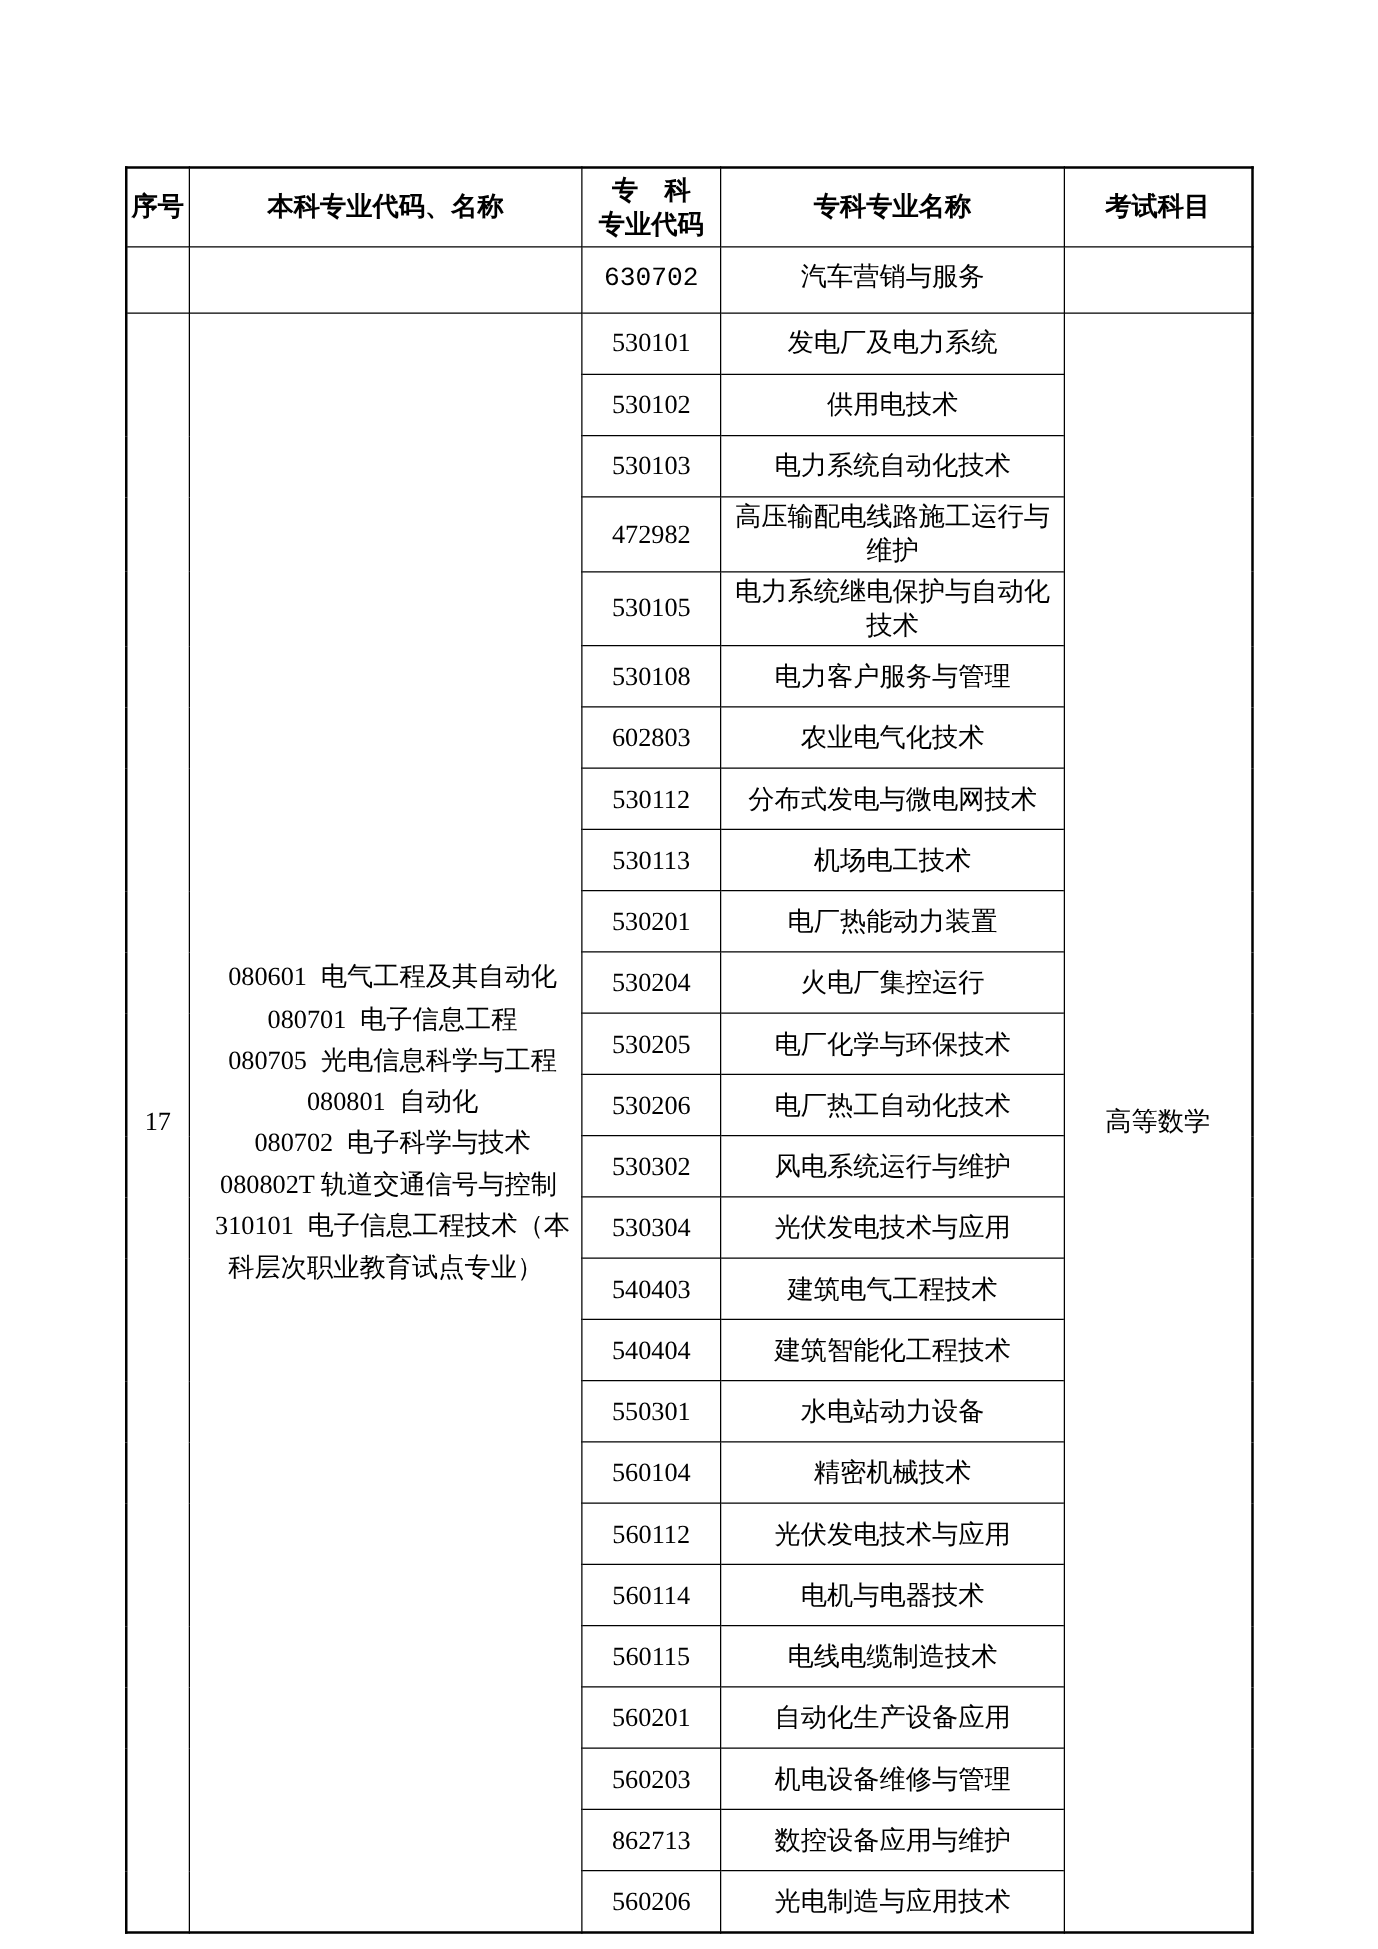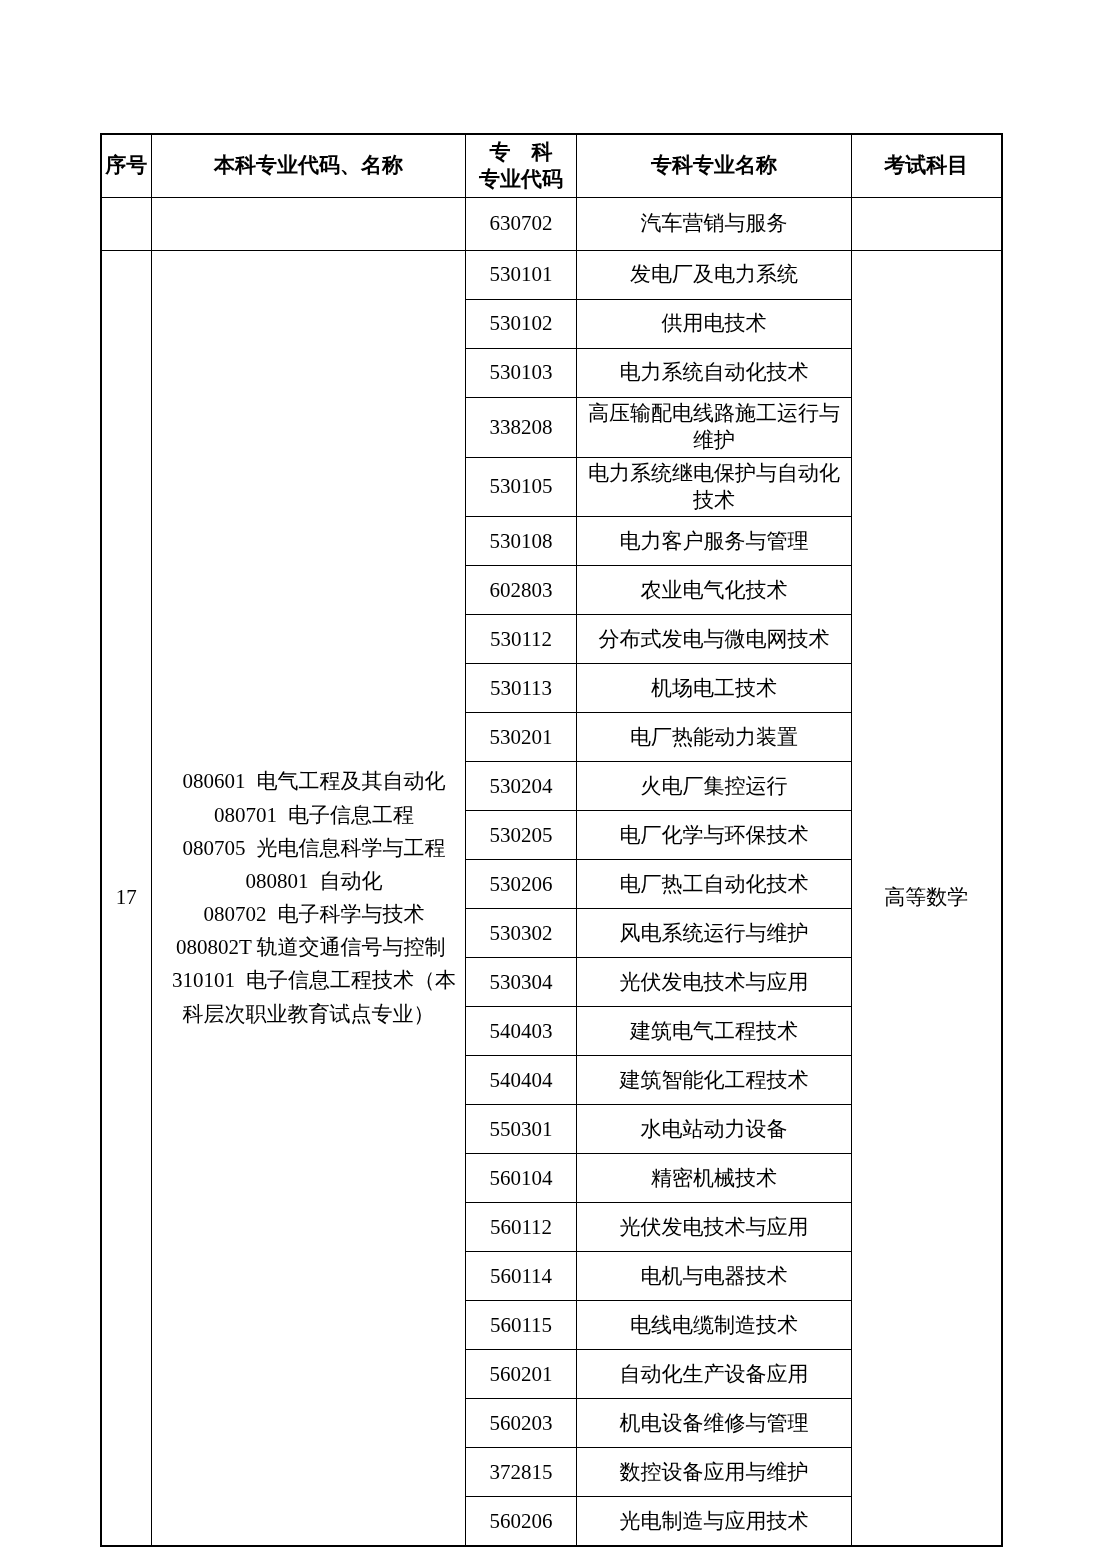--- a/index.html
+++ b/index.html
@@ -57,20 +57,21 @@
   }
   td.cell-code {
     height: 44px;
   }
   td.cell-name {
     height: 44px;
     padding: 2px 6px;
   }
   tr.carryover-row td {
     height: 48px;
+    font-family: Liberation Mono, monospace;
   }
   td.cell-exam {
     font-size: 21px;
   }
 </style>
 </head>
 <body>
 
 <div class="page">
 
@@ -121,21 +122,21 @@
 
     <tr>
           <td class="cell-code">530102</td>
           <td class="cell-name">供用电技术</td>
         </tr>
     <tr>
           <td class="cell-code">530103</td>
           <td class="cell-name">电力系统自动化技术</td>
         </tr>
     <tr>
-          <td class="cell-code">338208</td>
+          <td class="cell-code">472982</td>
           <td class="cell-name">高压输配电线路施工运行与维护</td>
         </tr>
     <tr>
           <td class="cell-code">530105</td>
           <td class="cell-name">电力系统继电保护与自动化技术</td>
         </tr>
     <tr>
           <td class="cell-code">530108</td>
           <td class="cell-name">电力客户服务与管理</td>
         </tr>
@@ -205,21 +206,21 @@
         </tr>
     <tr>
           <td class="cell-code">560201</td>
           <td class="cell-name">自动化生产设备应用</td>
         </tr>
     <tr>
           <td class="cell-code">560203</td>
           <td class="cell-name">机电设备维修与管理</td>
         </tr>
     <tr>
-          <td class="cell-code">372815</td>
+          <td class="cell-code">862713</td>
           <td class="cell-name">数控设备应用与维护</td>
         </tr>
     <tr>
           <td class="cell-code">560206</td>
           <td class="cell-name">光电制造与应用技术</td>
         </tr>
 
   </tbody>
     </table>
 

